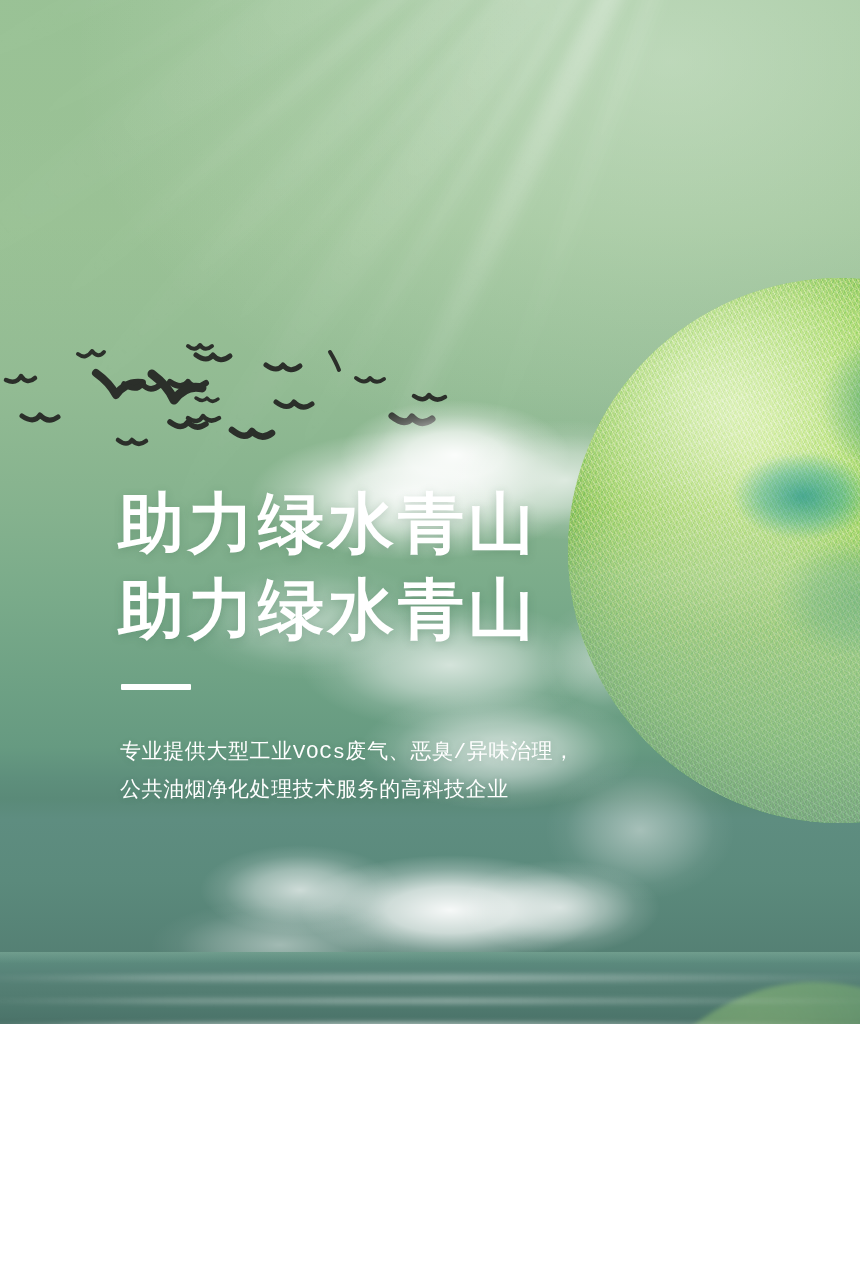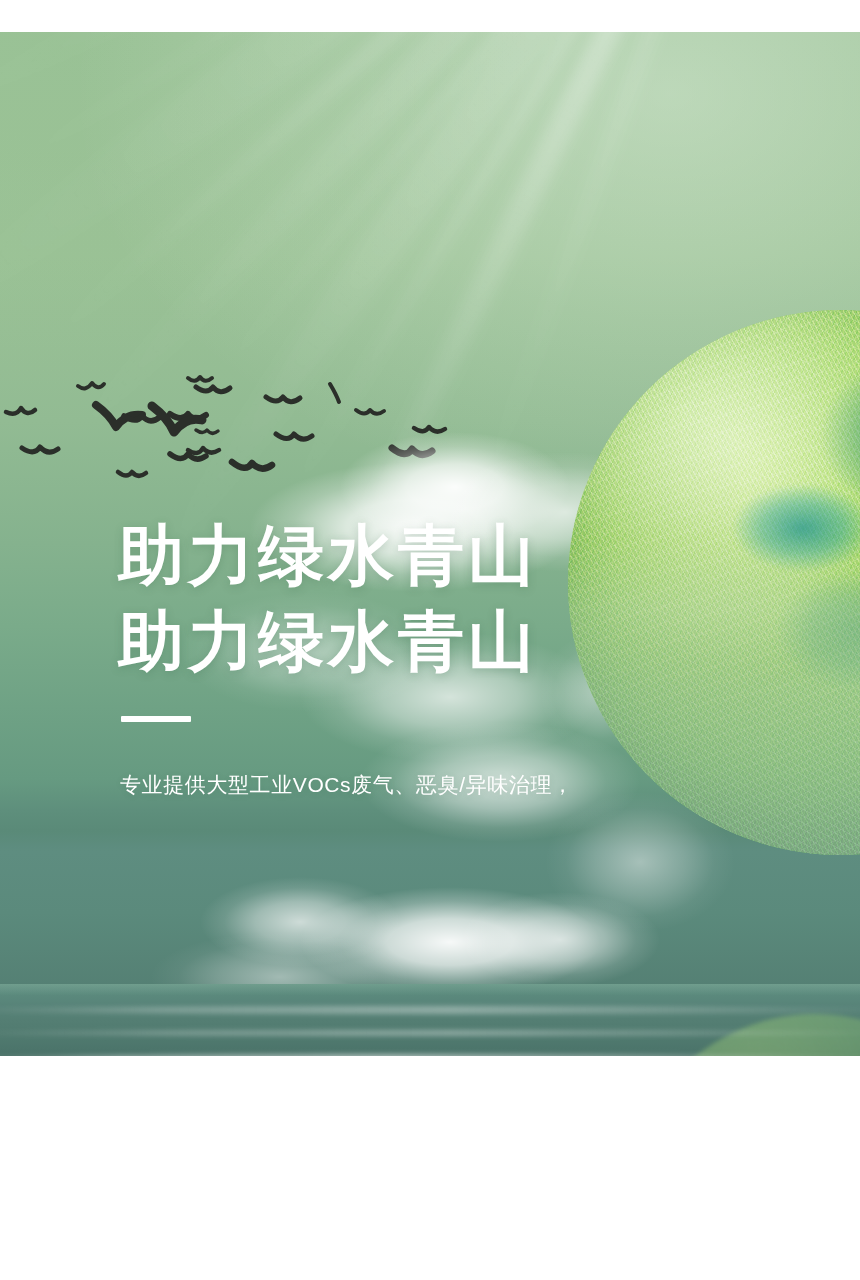--- a/index.html
+++ b/index.html
@@ -18,21 +18,20 @@
         #85b28e 50%,
         #7aab8a 58%,
         #6fa285 66%,
         #669a81 73%,
         #5e8f7c 76%,
         #5a8a78 78%,
         #5e8d80 80%,
         #5b8a7c 86%,
         #547f73 94%,
         #4e776c 100%);
-    margin-top:32px;
   }
 
   
   .sky-tint{
     position:absolute; inset:0;
     background:
       radial-gradient(120% 70% at 78% 6%, rgba(238,248,236,.40) 0%, rgba(238,248,236,.16) 32%, rgba(238,248,236,0) 58%),
       radial-gradient(90% 55% at 8% 2%, rgba(150,192,146,.45) 0%, rgba(150,192,146,0) 60%);
     pointer-events:none;
   }
@@ -195,20 +194,21 @@
   }
   .subtitle{
     margin:44px 0 0 2px;
     color:#ffffff;
     font-size:21px;
     line-height:38px;
     letter-spacing:.6px;
     font-weight:normal;
     text-shadow:0 1px 6px rgba(40,90,60,.20);
     white-space:nowrap;
+    font-family:Liberation Mono, monospace;
   }
 </style>
 </head>
 <body>
 
 <div class="poster">
 
   <div class="sky-tint"></div>
 
   <div class="rays">
@@ -297,15 +297,16 @@
     <div class="wave" style="top:296px;height:6px;opacity:.55;left:-20%;width:90%;"></div>
     <div class="wave dim" style="top:214px;height:5px;left:-10%;width:70%;"></div>
     <div class="wave" style="top:262px;height:7px;opacity:.5;left:22%;width:86%;"></div>
   </div>
 
   <div class="content">
     <h1 class="headline">助力绿水青山</h1>
     <h1 class="headline">助力绿水青山</h1>
     <div class="divider"></div>
     <p class="subtitle">专业提供大型工业VOCs废气、恶臭/异味治理，</p>
+    <p class="subtitle" style="margin-top:0;">公共油烟净化处理技术服务的高科技企业</p>
   </div>
 
 </div>
 
 </body></html>

